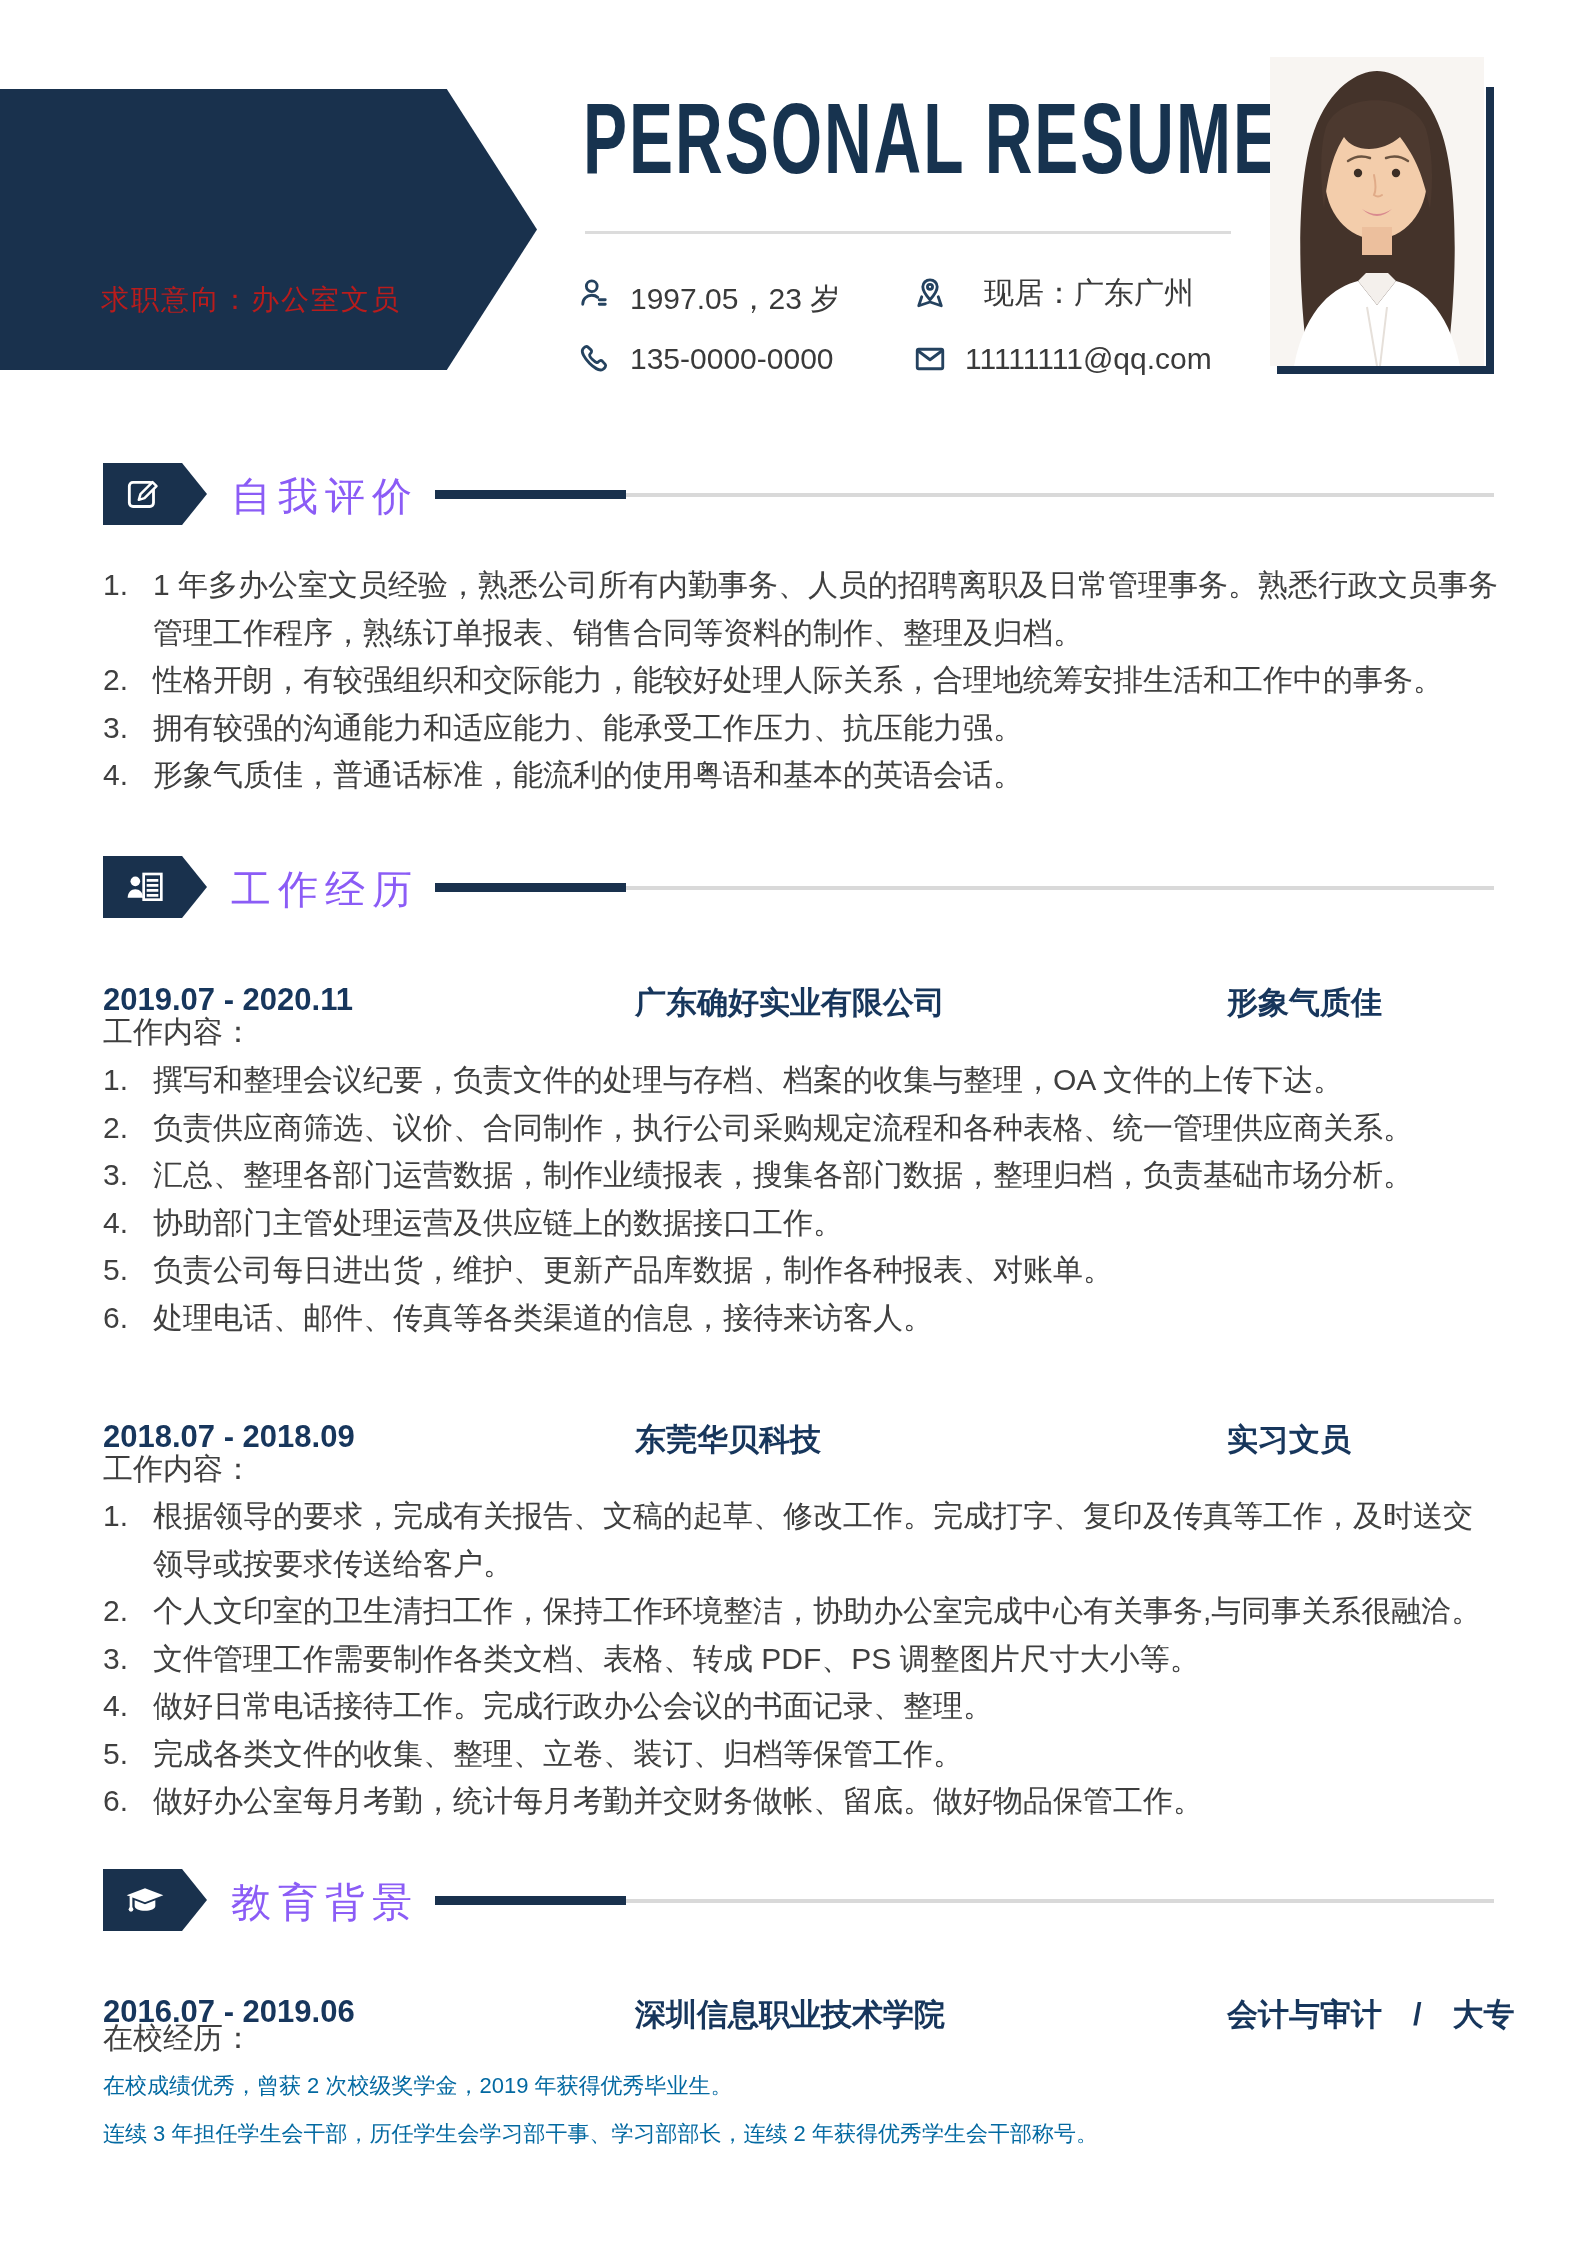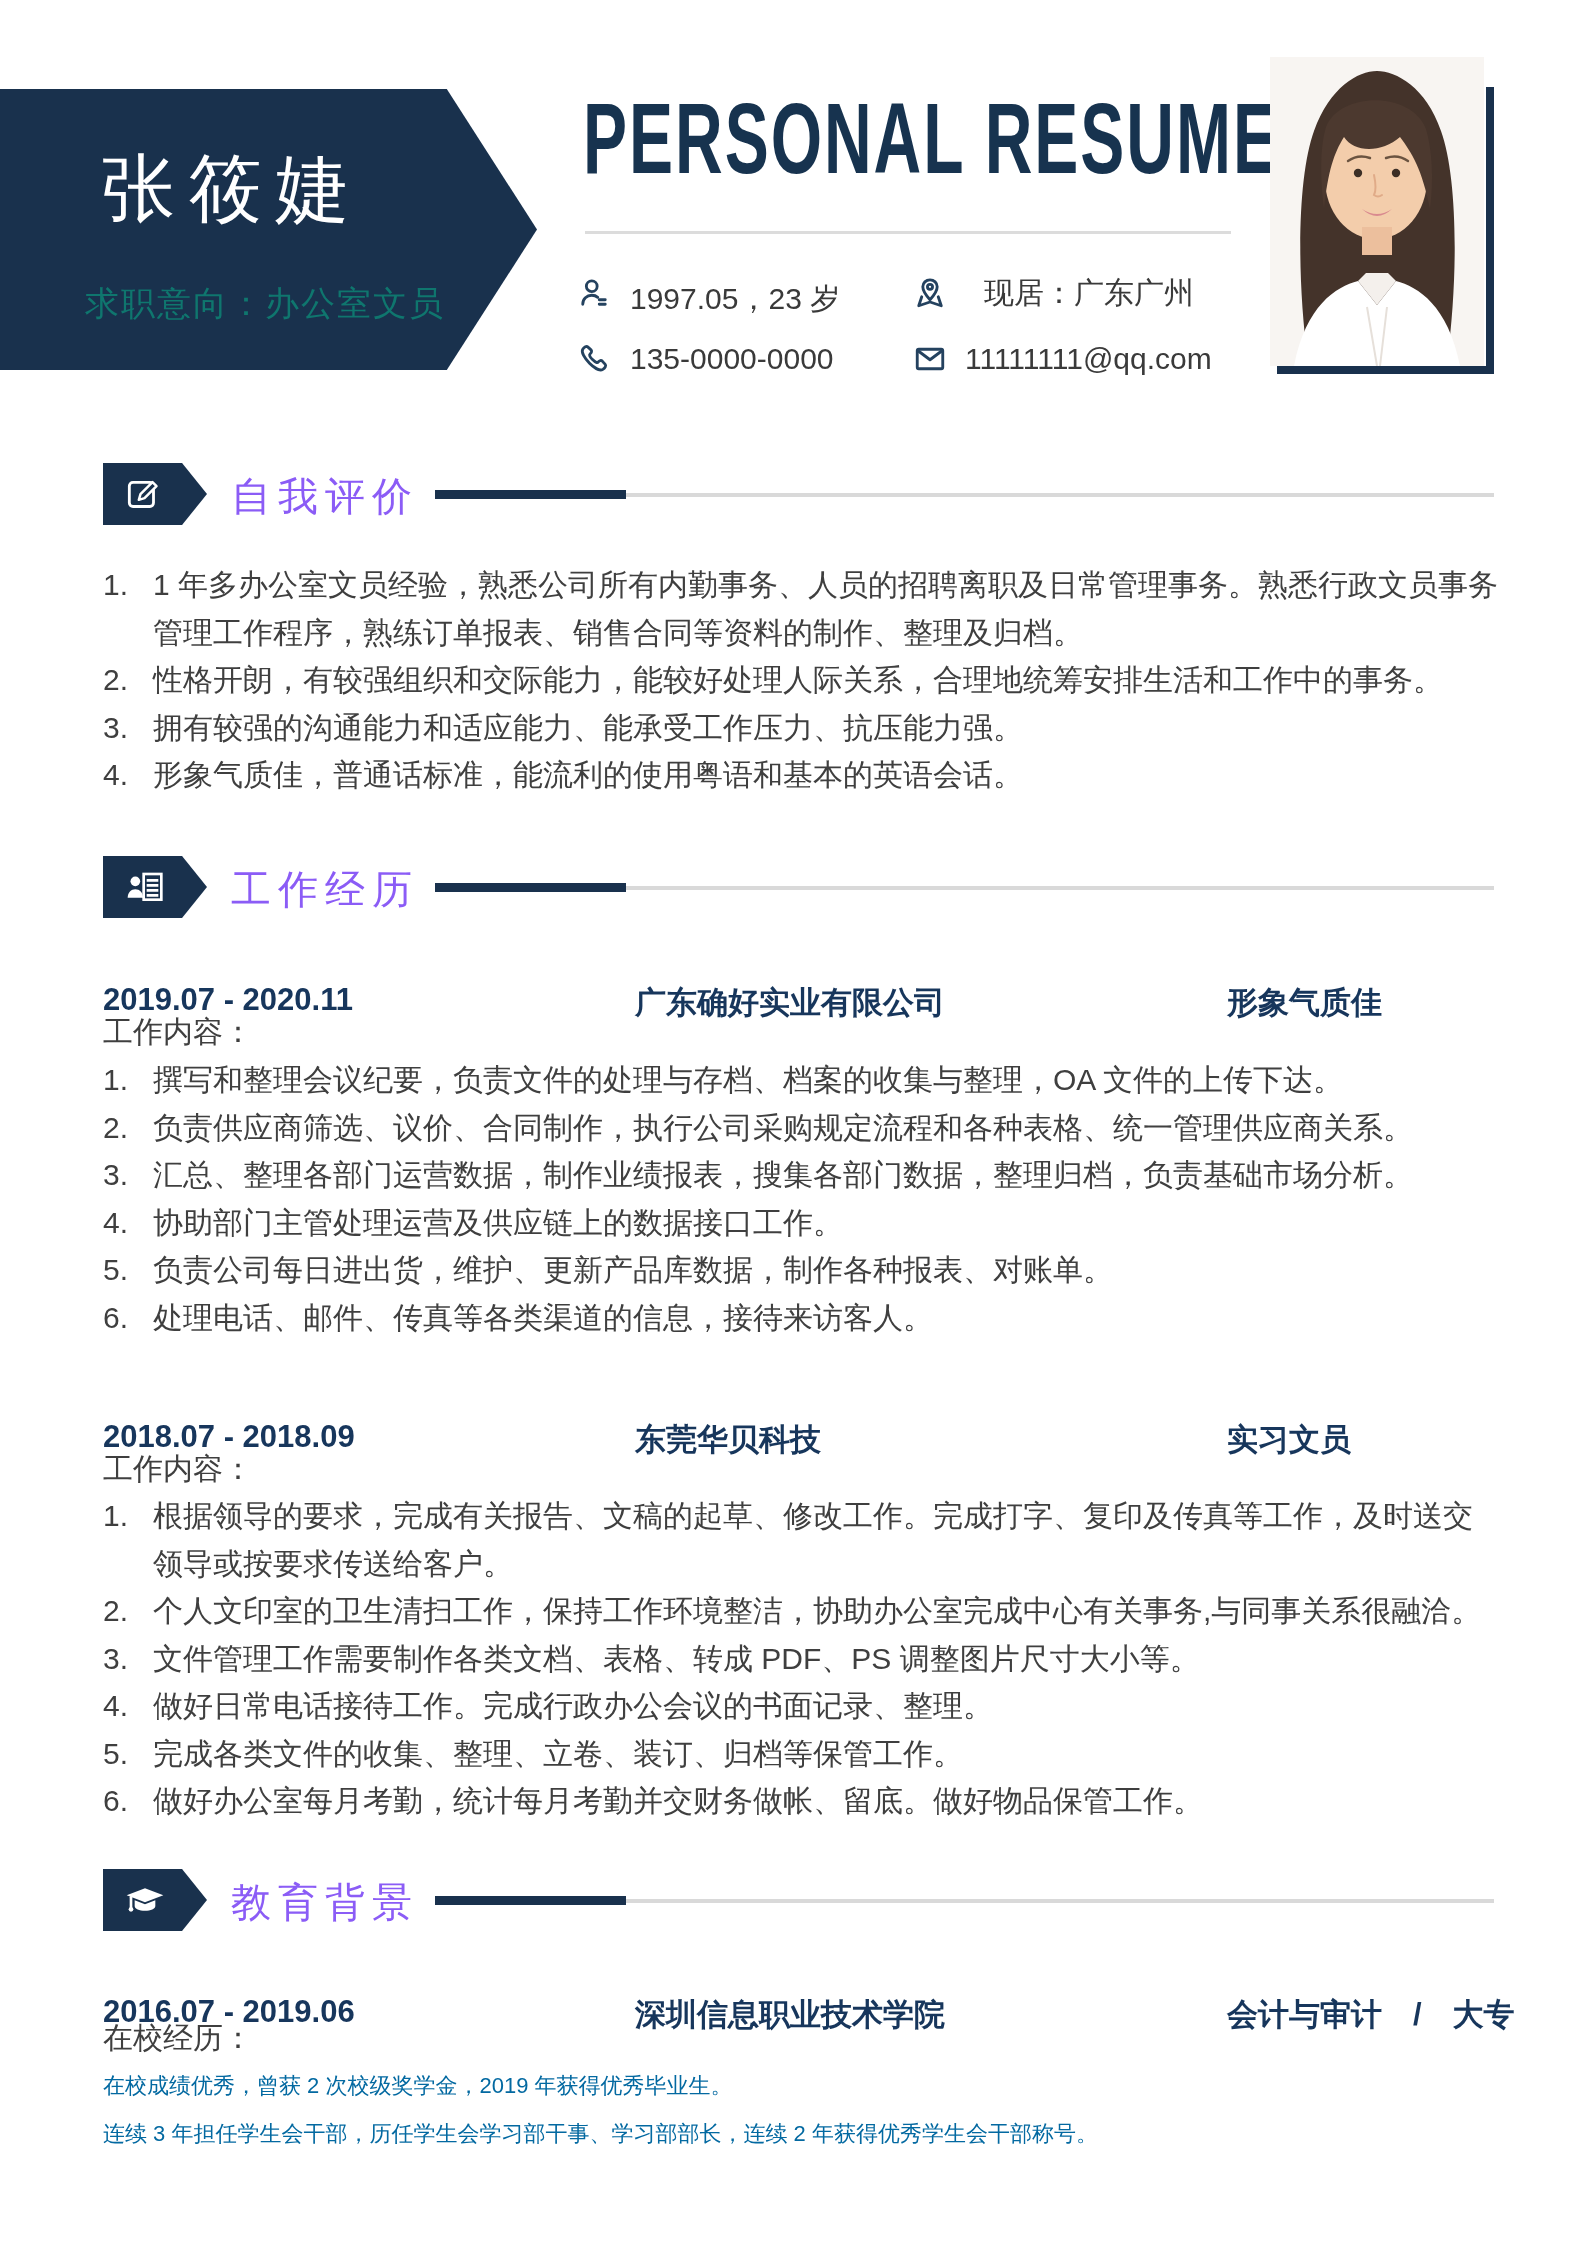--- a/index.html
+++ b/index.html
@@ -19,22 +19,22 @@
     left:0;top:89px;width:537px;height:281px;
     background:#19314d;
     clip-path:polygon(0 0,83.2% 0,100% 50%,83.2% 100%,0 100%);
   }
   .candidate-name{
     left:101px;top:148px;
     font-size:74px;line-height:1.1;
     color:#ffffff;letter-spacing:13px;font-weight:400;
   }
   .job-intent{
-    left:85px;top:281px;
-    font-size:34px;color:#0f766e;letter-spacing:2px;
+    left:101px;top:281px;
+    font-size:28px;color:#b91c1c;letter-spacing:2px;
   }
 
   
   .resume-title{
     left:583px;top:86px;
     font-size:100px;font-weight:800;line-height:1.05;
     color:#17334f;letter-spacing:3px;white-space:nowrap;
     transform:scaleX(0.66);transform-origin:left top;
   }
   .title-divider{
@@ -84,21 +84,20 @@
   .edu-lines{left:103px;width:1398px;line-height:47.5px;font-size:22px;color:#0369a1;}
 
   .icon-stroke{stroke:#24425f;fill:none;stroke-width:1.9;stroke-linecap:round;stroke-linejoin:round;}
 </style>
 </head>
 <body>
 
 <div class="page">
 
   <div class="abs banner"></div>
-  <div class="abs candidate-name">张筱婕</div>
   <div class="abs job-intent">求职意向：办公室文员</div>
 
   <div class="abs resume-title">PERSONAL RESUME</div>
   <div class="abs title-divider"></div>
 
   <div class="abs contact-item" style="left:576px;top:274px;">
     <span>
       <svg width="36" height="36" viewBox="0 0 24 24" class="icon-stroke">
         <circle cx="10.5" cy="7.5" r="3.6"></circle>
         <path d="M4.5 19.5c0-3.6 2.7-6 6-6 1.6 0 3 .5 4 1.4"></path>

